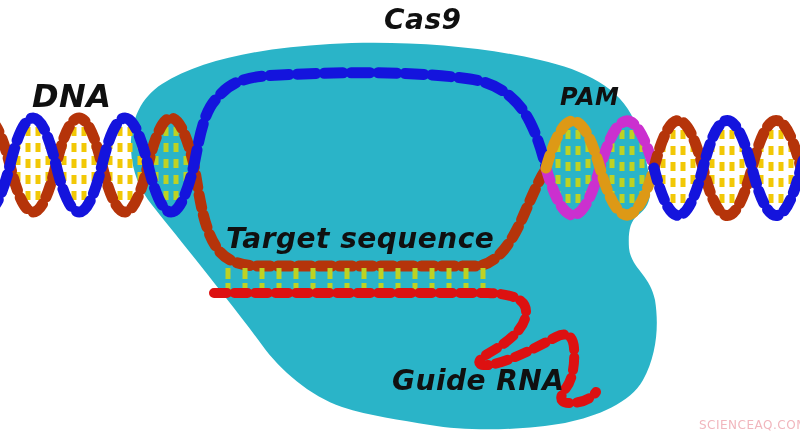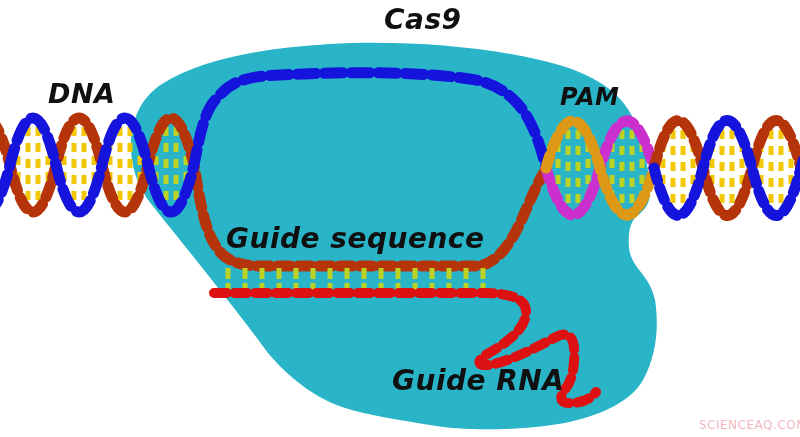--- a/index.html
+++ b/index.html
@@ -27,21 +27,21 @@
   .rung  { stroke-width:5; stroke-dasharray:9 7;  stroke-linecap:butt; fill:none; }
   .rungl { stroke-width:5; stroke-dasharray:11 4; stroke-linecap:butt; fill:none; }
 
   
   .lbl {
     position:absolute; color:var(--c-text,#101010);
     font-weight:bold; font-style:italic; white-space:nowrap; line-height:1;
     letter-spacing:0.5px;
   }
   .lbl-cas9   { left:384px; top:6px;   font-size:28px; }
-  .lbl-dna    { left:48px;  top:80px;  font-size:27px; }
+  .lbl-dna    { left:32px;  top:80px;  font-size:32px; }
   .lbl-pam    { left:560px; top:85px;  font-size:24px; }
   .lbl-target { left:226px; top:225px; font-size:28px; }
   .lbl-guide  { left:392px; top:367px; font-size:28px; }
   .wm {
     position:absolute; left:699px; top:418px;
     color:var(--c-watermark,#f1b6bd);
     font-size:12px; font-weight:normal; font-style:normal;
     letter-spacing:0.5px; white-space:nowrap;
   }
 </style>
@@ -118,16 +118,16 @@
            M722 130 V206 M732 130 V206 M712 143 V193 M742 143 V193
            M771 130 V206 M781 130 V206 M761 143 V193 M791 143 V193"></path>
       <path class="st brick w11 dash-helix" d="M 654 168 Q 678 73 703 168 Q 727 263 752 168 Q 776 73 801 168 Q 813 215 826 168"></path>
       <path class="st blue w11 dash-helix" d="M 654 168 Q 678 263 703 168 Q 727 73 752 168 Q 776 263 801 168 Q 813 121 826 168"></path>
     </g>
   </svg>
 
   <div class="lbl lbl-cas9">Cas9</div>
   <div class="lbl lbl-dna">DNA</div>
   <div class="lbl lbl-pam">PAM</div>
-  <div class="lbl lbl-target">Guide sequence</div>
+  <div class="lbl lbl-target">Target sequence</div>
   <div class="lbl lbl-guide">Guide RNA</div>
   <div class="wm">SCIENCEAQ.COM</div>
 </div>
 
 </body></html>

